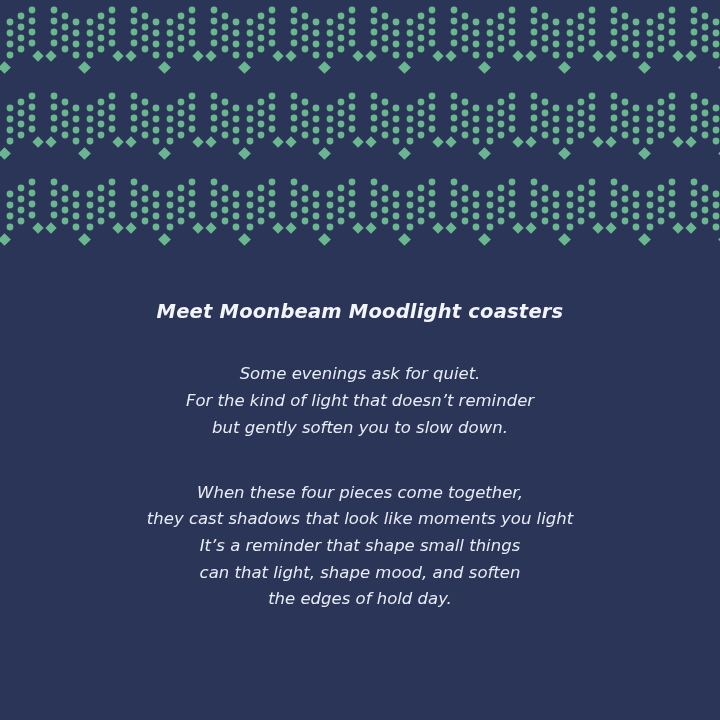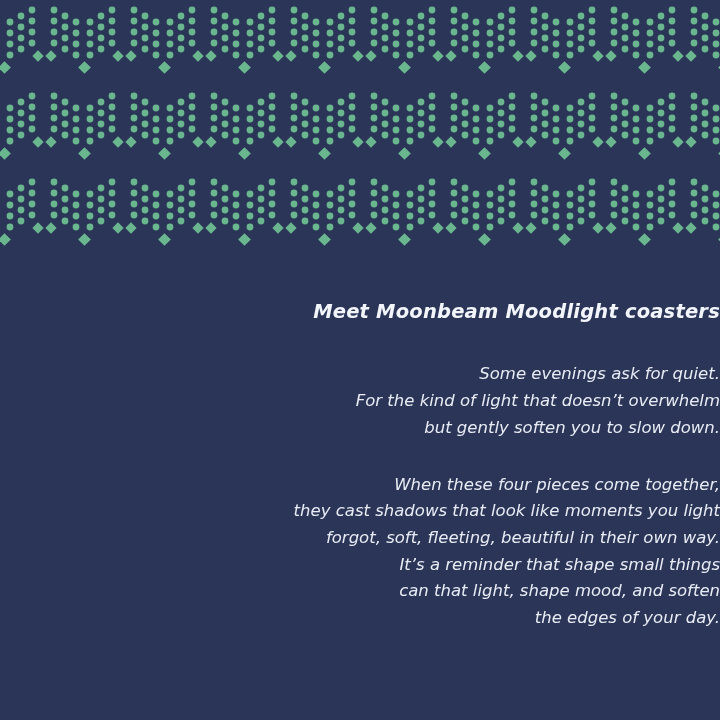--- a/index.html
+++ b/index.html
@@ -31,21 +31,21 @@
   }
   .pattern-band svg {
     display: block;
   }
   
   .content {
     position: absolute;
     top: 300px;
     left: 0;
     width: 720px;
-    text-align: right;
+    text-align: center;
     color: #eef1f7;
   }
   .headline {
     font-family: "DejaVu Sans", sans-serif;
     font-style: italic;
     font-weight: bold;
     font-size: 19.5px;
     letter-spacing: 0.2px;
     color: #f2f5fa;
     margin: 0 0 38px 0;
@@ -54,21 +54,21 @@
   .para {
     font-family: "DejaVu Sans", sans-serif;
     font-style: italic;
     font-weight: normal;
     font-size: 16.5px;
     line-height: 1.62;
     color: #e8ecf4;
     margin: 0;
   }
   .para + .para {
-    margin-top: 30px;
+    margin-top: 38px;
   }
   .para .line {
     display: block;
     white-space: pre;
   }
 </style>
 </head>
 <body>
 
 <div class="poster">
@@ -151,27 +151,26 @@
         </g>
       </g>
     </svg>
   </div>
 
   <div class="content">
     <h1 class="headline">Meet Moonbeam Moodlight coasters</h1>
 
     <p class="para">
       <span class="line">Some evenings ask for quiet.</span>
-      <span class="line">For the kind of light that doesn’t overwhelm</span>
+      <span class="line">For the kind of light that doesn’t reminder</span>
       <span class="line">but gently soften you to slow down.</span>
     </p>
 
     <p class="para">
       <span class="line">When these four pieces come together,</span>
       <span class="line">they cast shadows that look like moments you light</span>
-      <span class="line">forgot, soft, fleeting, beautiful in their own way.</span>
       <span class="line">It’s a reminder that shape small things</span>
       <span class="line">can that light, shape mood, and soften</span>
-      <span class="line">the edges of your day.</span>
+      <span class="line">the edges of hold day.</span>
     </p>
   </div>
 
 </div>
 
 </body></html>

